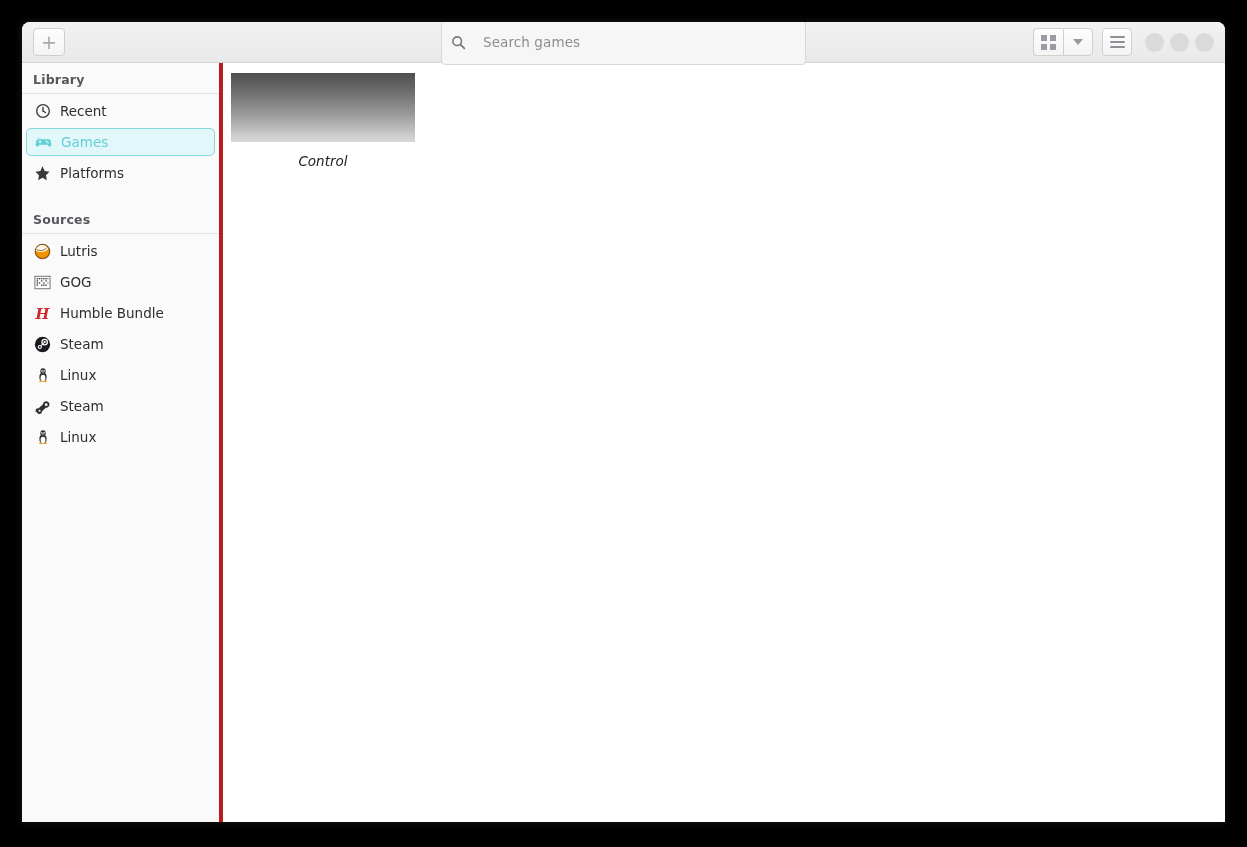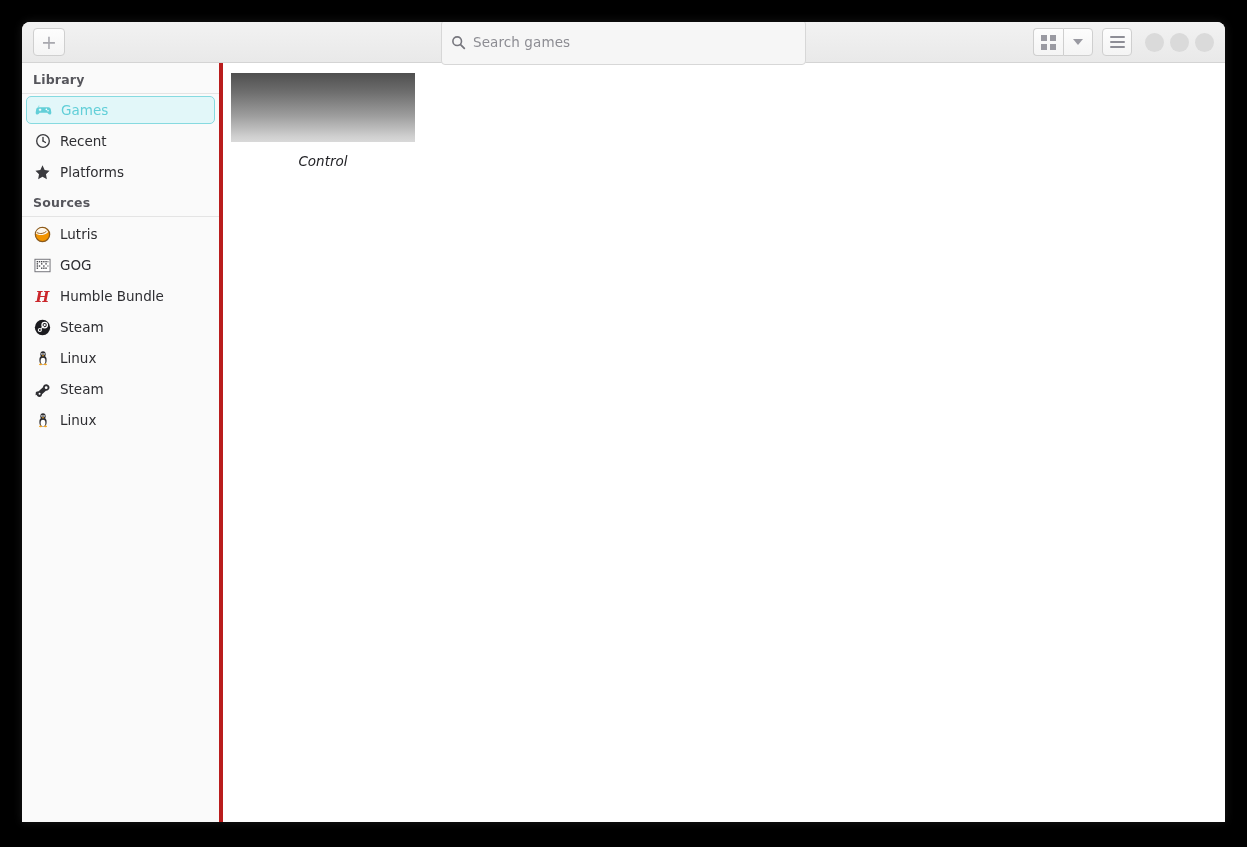--- a/index.html
+++ b/index.html
@@ -68,21 +68,21 @@
   #search-entry {
     pointer-events: auto;
     width: 365px;
     height: 45px;
     background: #f6f6f6;
     border: 1px solid #d7d7d7;
     border-radius: 4px;
     display: flex;
     align-items: center;
     padding: 0 9px;
-    gap: 7px;
+    gap: 17px;
   }
   #search-entry .ph {
     font-size: 13.5px;
     color: #8d8d93;
     letter-spacing: 0.1px;
   }
 
   
   #hb-right {
     margin-left: auto;
@@ -128,21 +128,21 @@
   }
   .sec-head {
     font-size: 12.5px;
     font-weight: bold;
     color: #56565c;
     padding: 5px 0 6px 11px;
     border-bottom: 1px solid #e4e4e4;
     margin-bottom: 2px;
     letter-spacing: 0.2px;
   }
-  .sec-head.nofirst { margin-top: 4px; }
+  .sec-head.nofirst { margin-top: 20px; }
 
   .side-item {
     display: flex;
     align-items: center;
     gap: 9px;
     height: 28px;
     margin: 3px 4px;
     padding: 0 8px;
     border-radius: 5px;
     cursor: pointer;
@@ -253,43 +253,43 @@
       </div>
     </div>
   </div>
 
   <div id="body">
 
     <div id="sidebar">
 
       <div class="sec-head">Library</div>
 
+      <div class="side-item">
+        <span class="ico">
+          <svg width="16" height="16" viewBox="0 0 18 18">
+            <circle cx="9" cy="9" r="7.1" fill="none" stroke="#3a3a3e" stroke-width="1.5"></circle>
+            <line x1="9" y1="9" x2="9" y2="5.1" stroke="#3a3a3e" stroke-width="1.5" stroke-linecap="round"></line>
+            <line x1="9" y1="9" x2="11.8" y2="10.7" stroke="#3a3a3e" stroke-width="1.5" stroke-linecap="round"></line>
+          </svg>
+        </span>
+        <span class="lbl">Recent</span>
+      </div>
+
       <div class="side-item selected">
         <span class="ico">
           <svg width="17" height="17" viewBox="0 0 20 20">
             <path d="M4.2 6.2h11.6c1.6 0 2.7 1.3 2.9 2.9l.5 3.3c.2 1.4-.7 2.4-1.9 2.4-.8 0-1.3-.4-1.8-1l-1-1.3H5.5l-1 1.3c-.5.6-1 1-1.8 1-1.2 0-2.1-1-1.9-2.4l.5-3.3C1.5 7.5 2.6 6.2 4.2 6.2z" fill="#62cfd8"></path>
             <rect x="4.3" y="8.6" width="3.3" height="1.25" rx="0.5" fill="#ffffff"></rect>
             <rect x="5.33" y="7.57" width="1.25" height="3.3" rx="0.5" fill="#ffffff"></rect>
             <circle cx="13.4" cy="8.7" r="0.95" fill="#ffffff"></circle>
             <circle cx="15.3" cy="10.3" r="0.95" fill="#ffffff"></circle>
             <path d="M3.6 4.9l1.2-.9.5.8-1 .8z" fill="#62cfd8"></path>
           </svg>
         </span>
         <span class="lbl">Games</span>
-      </div>
-
-      <div class="side-item">
-        <span class="ico">
-          <svg width="16" height="16" viewBox="0 0 18 18">
-            <circle cx="9" cy="9" r="7.1" fill="none" stroke="#3a3a3e" stroke-width="1.5"></circle>
-            <line x1="9" y1="9" x2="9" y2="5.1" stroke="#3a3a3e" stroke-width="1.5" stroke-linecap="round"></line>
-            <line x1="9" y1="9" x2="11.8" y2="10.7" stroke="#3a3a3e" stroke-width="1.5" stroke-linecap="round"></line>
-          </svg>
-        </span>
-        <span class="lbl">Recent</span>
       </div>
 
       <div class="side-item">
         <span class="ico">
           <svg width="17" height="17" viewBox="0 0 20 20">
             <path d="M10 1.6l2.55 5.4 5.75.8-4.2 4.15 1.05 5.9L10 15.05 4.85 17.85l1.05-5.9L1.7 7.8l5.75-.8z" fill="#3a3a3e"></path>
           </svg>
         </span>
         <span class="lbl">Platforms</span>
       </div>

